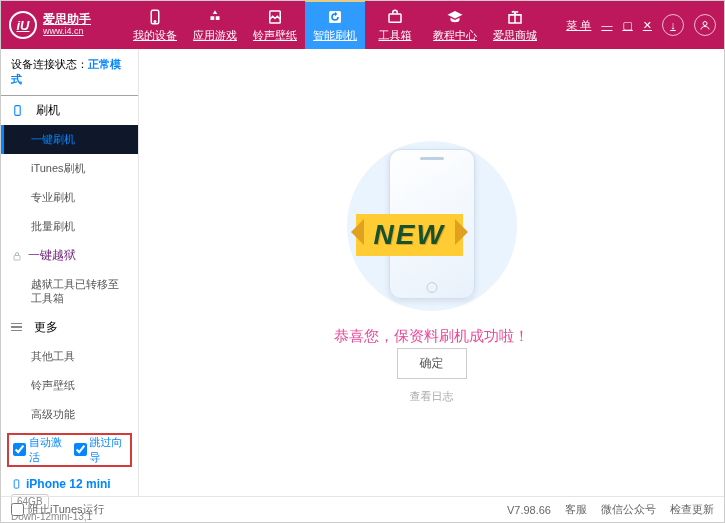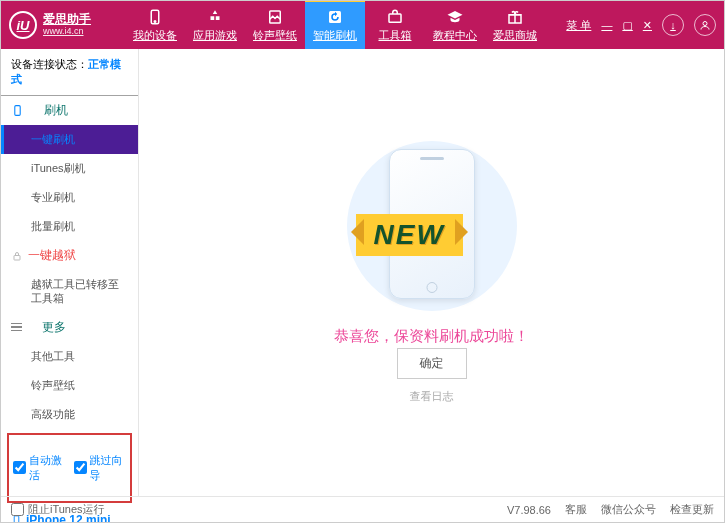--- a/index.html
+++ b/index.html
@@ -13,26 +13,26 @@
 .nav { display: flex; height: 100%; flex: 1; }
 .nav-item { width: 60px; display: flex; flex-direction: column; align-items: center; justify-content: center; gap: 2px; font-size: 11px; cursor: pointer; }
 .nav-item.active { background: #2f9bff; border-top: 2px solid #ffcc33; margin-top: -1px; }
 .nav-icon { width: 18px; height: 18px; }
 .win-controls { display: flex; gap: 10px; align-items: center; font-size: 11px; margin-left: auto; }
 .win-controls .circle { width: 22px; height: 22px; border: 1px solid rgba(255,255,255,.7); border-radius: 50%; display: flex; align-items: center; justify-content: center; }
 .body { flex: 1; display: flex; min-height: 0; }
 .sidebar { width: 138px; border-right: 1px solid #e5e5e5; display: flex; flex-direction: column; }
 .conn-status { padding: 8px 10px; font-size: 11px; border-bottom: 1px solid #a3a3a3; }
 .conn-status .val { color: #0586ff; font-weight: bold; }
-.side-section { padding: 6px 10px; display: flex; align-items: center; gap: 20px; color: #0f766e; font-size: 12px; }
+.side-section { padding: 6px 10px; display: flex; align-items: center; gap: 12px; color: #000000; font-size: 12px; }
 .side-item { padding: 7px 10px 7px 30px; color: #555; cursor: pointer; font-size: 11px; }
-.side-item.active { background: #4c1d95; color: #0586ff; border-left: 3px solid #0586ff; padding-left: 27px; }
+.side-item.active { background: #0f172a; color: #0586ff; border-left: 3px solid #0586ff; padding-left: 27px; }
 .side-item.sub { font-size: 11px; line-height: 1.3; }
-.locked { color: #ef4444; display: flex; gap: 5px; align-items: center; padding: 6px 10px; }
-.checkbox-row { border: 2px solid #d43c3c; margin: 4px 6px; padding: 18px 4px; display: flex; gap: 8px; font-size: 11px; }
+.locked { color: #701a75; display: flex; gap: 5px; align-items: center; padding: 6px 10px; }
+.checkbox-row { border: 2px solid #d43c3c; margin: 4px 6px; padding: 0 4px; display: flex; gap: 8px; font-size: 11px; }
 .chk { display: flex; gap: 3px; align-items: center; color: #0586ff; }
 .chk input { accent-color: #0586ff; }
 .device-box { padding: 6px 10px; }
 .device-name { color: #0586ff; font-weight: bold; font-size: 12px; display: flex; gap: 4px; align-items: center; }
 .device-badge { border: 1px solid #ccc; border-radius: 3px; padding: 1px 5px; font-size: 10px; color: #888; display: inline-block; margin-top: 3px; }
 .device-sub { font-size: 10px; color: #888; margin-top: 2px; }
 .main { flex: 1; display: flex; flex-direction: column; align-items: center; justify-content: center; position: relative; }
 .illus { width: 200px; height: 170px; position: relative; }
 .circle-bg { width: 170px; height: 170px; border-radius: 50%; background: #eaf4ff; position: absolute; left: 15px; top: 0; }
 .phone { position: absolute; width: 86px; height: 150px; background: linear-gradient(150deg,#fff,#e8f1fb); border-radius: 12px; left: 57px; top: 8px; border: 1px solid #d0e0f0; box-shadow: 0 2px 6px rgba(0,0,0,.1); }

